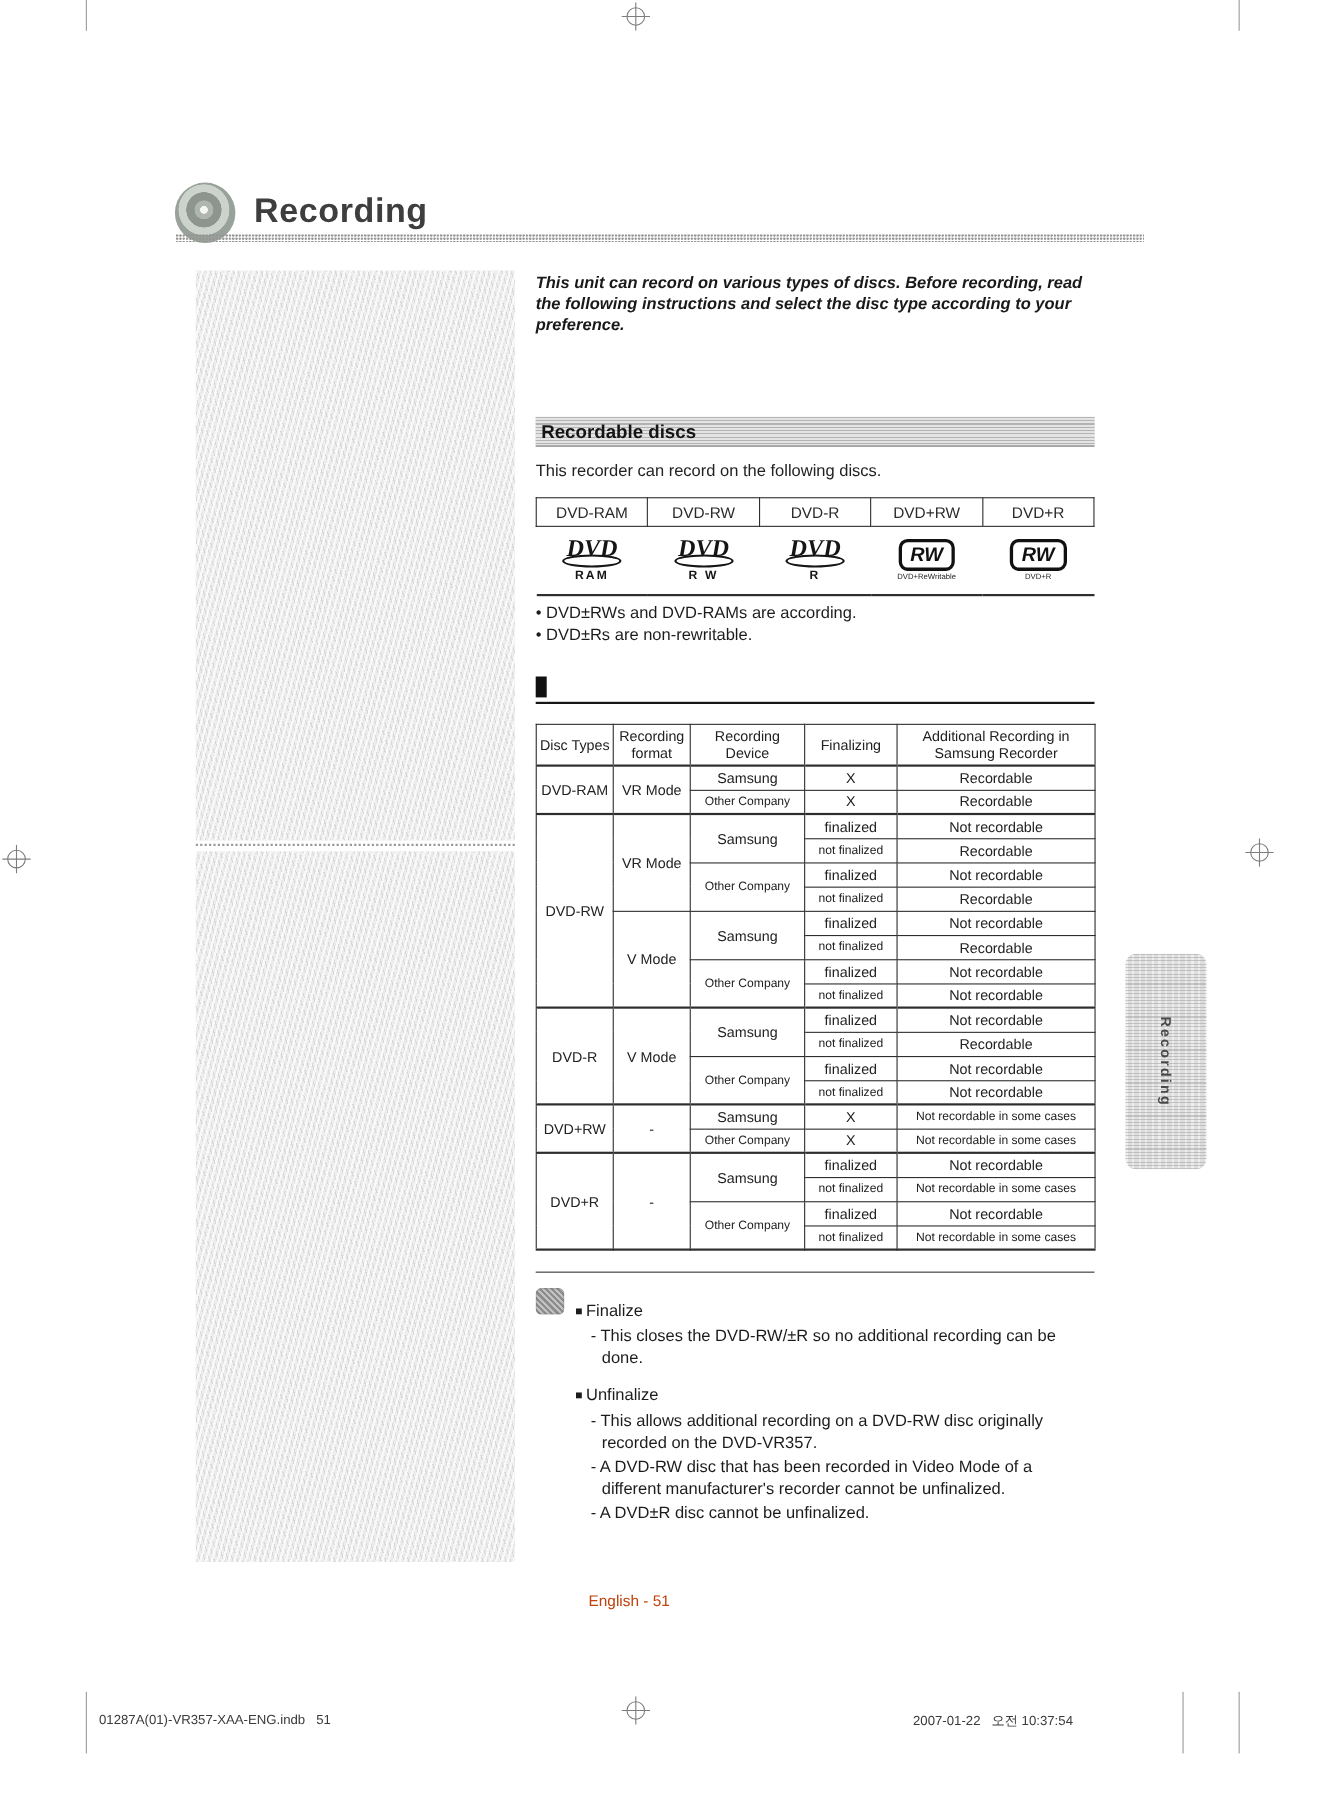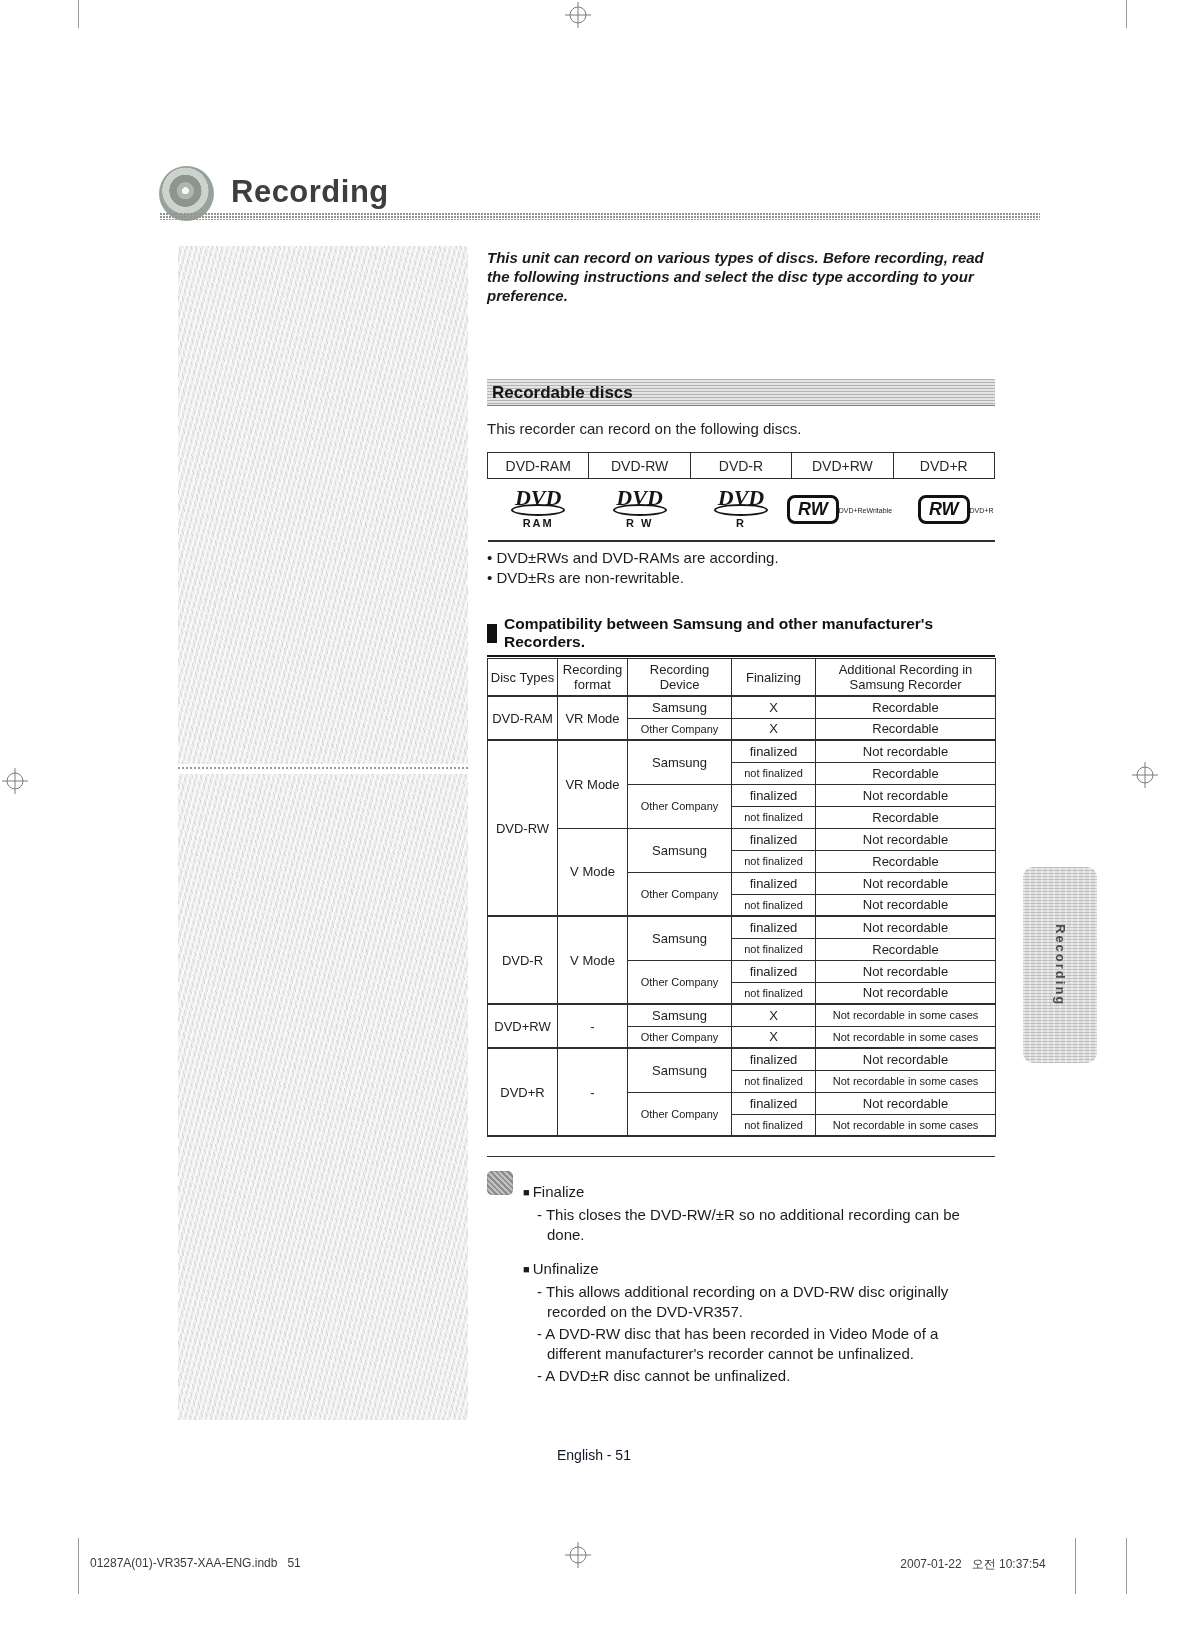--- a/index.html
+++ b/index.html
@@ -42,21 +42,21 @@
   .disc-subtext { position:absolute; left:487px; top:420px; font-size:15px; color:#222; }
 
   
   .disc-table { position:absolute; left:487px; top:452px; width:508px; border-collapse:collapse; table-layout:fixed; }
   .disc-table th { border:1px solid #2e2e2e; font-size:14px; font-weight:normal; height:26px; color:#2a2a2a; }
   .disc-table td { border:none; border-bottom:2px solid #2e2e2e; height:62px; text-align:center; vertical-align:middle; }
   .dvdlogo { display:flex; flex-direction:column; align-items:center; }
   .dvdword { font-family:"Liberation Serif", serif; font-style:italic; font-weight:bold; font-size:22px; line-height:17px; color:#151515; }
   .dvdellipse { width:54px; height:12px; border:2px solid #151515; border-radius:50%; margin-top:-2px; }
   .dvdsub { font-size:11px; font-weight:bold; letter-spacing:2px; margin-top:1px; color:#151515; }
-  .rwlogo { display:flex; align-items:center;justify-content:flex-end; }
+  .rwlogo { display:flex; flex-direction:column; align-items:center;justify-content:flex-end; }
   .rwword { display:inline-block; border:3px solid #111; border-radius:8px; padding:1px 8px;
             font-weight:bold; font-style:italic; font-size:18px; color:#111; }
   .rwsub { font-size:7px; margin-top:2px; color:#222; }
 
   .bullets { position:absolute; left:487px; top:548px; width:508px; font-size:15px; line-height:20px; }
   .bullets div::before { content:"• "; }
 
   
   .compat-heading { position:absolute; left:487px; top:615px; width:508px; display:flex; align-items:center;
     border-bottom:2px solid #161616; padding-bottom:4px; }
@@ -77,34 +77,34 @@
   .note-icon { position:absolute; left:0; top:3px; width:26px; height:24px; border-radius:5px;
     background-color:#a8a8a8;
     background-image:repeating-linear-gradient(45deg, #c2c2c2 0 2px, #8d8d8d 2px 4px);
     box-shadow:inset 0 0 2px #666; }
   .note-content { margin-left:36px; width:462px; font-size:15px; line-height:20px; }
   .note-item { margin-bottom:9px; }
   .note-title { margin:14px 0 3px; }
   .note-title::before { content:"■ "; font-size:11px; vertical-align:1px; }
   .note-line { margin-left:14px; padding-left:10px; text-indent:-10px; margin-bottom:2px; }
 
-  .page-label { position:absolute; left:557px; top:1447px; font-size:14px; color:#0f172a; }
+  .page-label { position:absolute; left:535px; top:1447px; font-size:14px; color:#c2410c; }
 
   
   .side-tab { position:absolute; left:1023px; top:867px; width:74px; height:196px; border-radius:10px;
     background-color:#dedede;
     background-image:
       repeating-linear-gradient(0deg, rgba(150,150,150,.45) 0 1px, transparent 1px 3px),
       repeating-linear-gradient(90deg, rgba(255,255,255,.5) 0 2px, transparent 2px 6px);
     display:flex; align-items:center; justify-content:center; }
   .side-tab span { writing-mode:vertical-rl; font-size:13px; font-weight:bold; color:#4a4a4a; letter-spacing:2px; }
 
   
   .footer-left { position:absolute; left:90px; top:1556px; font-size:12px; color:#3a3a3a; white-space:pre; }
-  .footer-right { position:absolute; left:830px; top:1556px; width:286px; text-align:center; font-size:12px; color:#3a3a3a; white-space:pre; }
+  .footer-right { position:absolute; left:830px; top:1556px; width:286px; text-align:left; font-size:12px; color:#3a3a3a; white-space:pre; }
 </style>
 </head>
 <body>
 
 <div class="page">
 
   <svg class="regmark" style="left:565px;top:2px;" width="26" height="26">
     <circle cx="13" cy="13" r="8" fill="none" stroke="#7d7d7d"></circle>
       <line x1="13" y1="0" x2="13" y2="26" stroke="#7d7d7d"></line>
       <line x1="0" y1="13" x2="26" y2="13" stroke="#7d7d7d"></line>
@@ -196,21 +196,20 @@
       </tbody>
   </table>
 
   <div class="bullets" id="bullets">
       <div>DVD±RWs and DVD-RAMs are according.</div>
       <div>DVD±Rs are non-rewritable.</div>
     </div>
 
   <div class="compat-heading">
     <div class="block"></div>
-    <span>Compatibility between Samsung and other manufacturer's Recorders.</span>
   </div>
 
   <table class="compat-table">
     <colgroup>
       <col style="width:70px">
         <col style="width:70px">
         <col style="width:104px">
         <col style="width:84px">
         <col style="width:180px">
     </colgroup>

